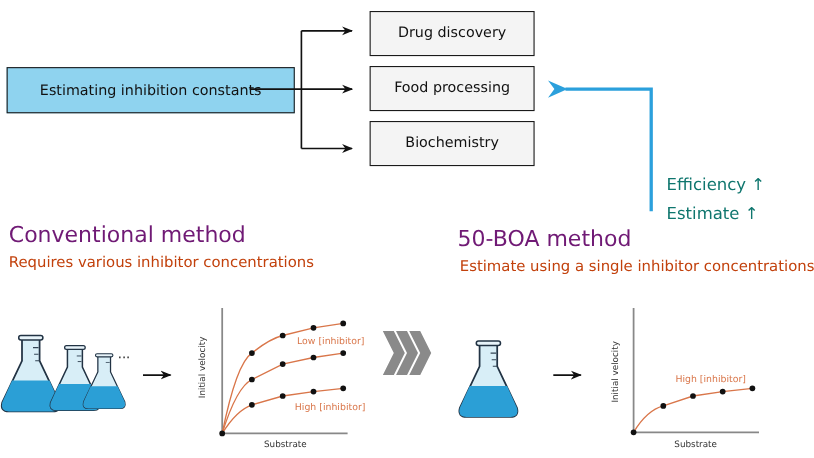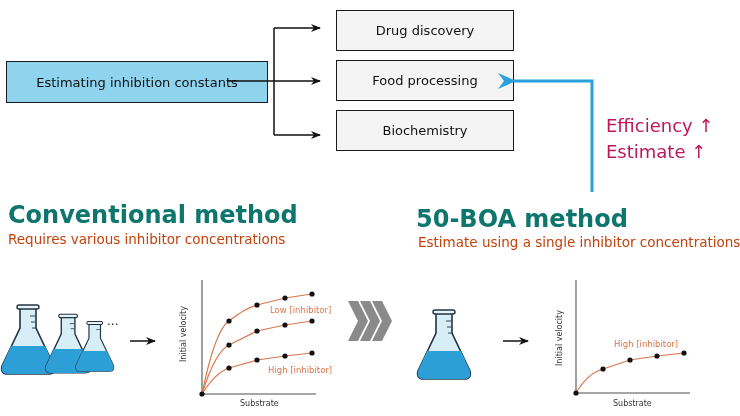--- a/index.html
+++ b/index.html
@@ -1,23 +1,23 @@
 <!DOCTYPE html>
 <html><head>
 <meta charset="utf-8">
 <style>
   html, body { margin:0; padding:0; background:#ffffff; }
   body { width:740px; height:416px; position:relative; overflow:hidden; font-family:"DejaVu Sans", sans-serif; color:#111; }
   .abs { position:absolute; }
   .box { position:absolute; border:1.5px solid #1a1a1a; box-sizing:border-box; display:flex; align-items:center; justify-content:center; font-size:13px; color:#111; }
   .main-box { left:6px; top:61px; width:262px; height:42px; background:#8fd3ef; }
-  .app-box { left:336px; width:178px; height:41px; background:#f4f4f4; }
-  .h-title { font-size:24px; font-weight:bold; color:#0f766e; white-space:nowrap; }
+  .app-box { left:336px; width:150px; height:41px; background:#f4f4f4; }
+  .h-title { font-size:20px; font-weight:normal; color:#701a75; white-space:nowrap; }
   .h-sub { font-size:13.5px; color:#c2410c; white-space:nowrap; }
-  .blue-label { font-size:18px; color:#be185d; white-space:nowrap; }
+  .blue-label { font-size:15px; color:#0f766e; white-space:nowrap;margin-top:44px; }
   svg text { font-family:"DejaVu Sans", sans-serif; }
 </style>
 </head>
 <body>
 
 <div class="box main-box">
   <span>Estimating inhibition constants</span>
 </div>
 
 <div class="box app-box" style="top:10px;">

